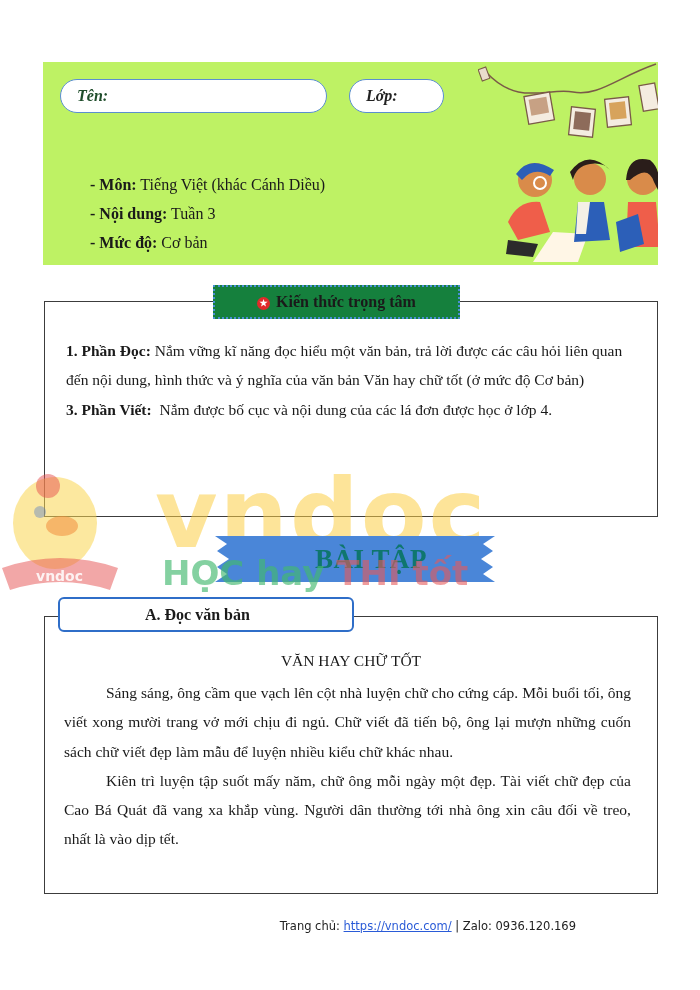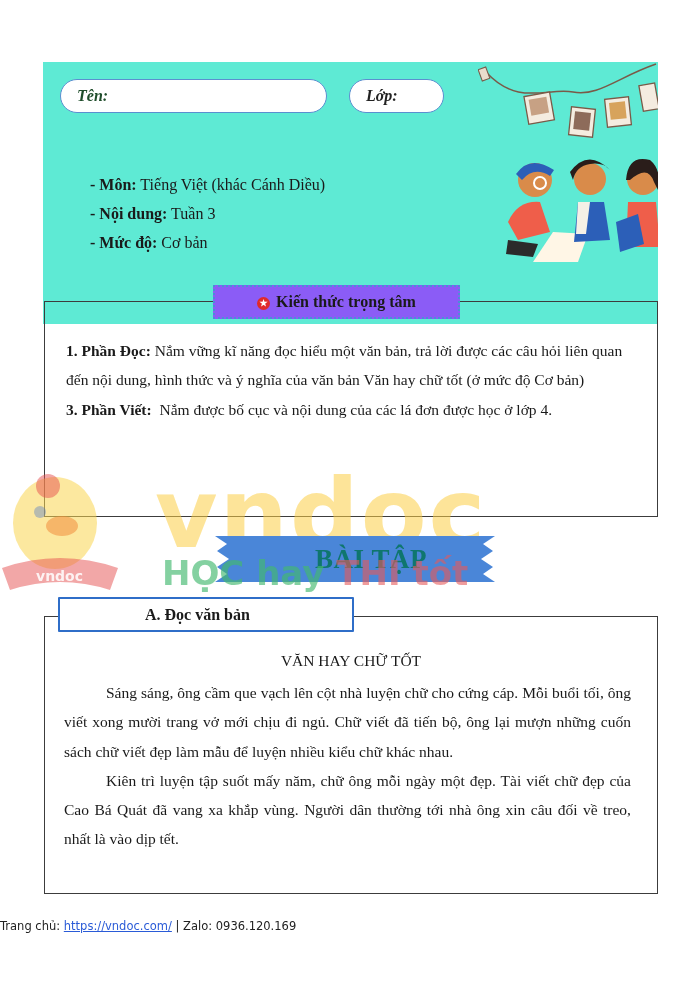--- a/index.html
+++ b/index.html
@@ -1,22 +1,22 @@
 <!DOCTYPE html>
 <html><head>
 <meta charset="utf-8">
 <style>
   * { box-sizing: border-box; margin: 0; padding: 0; }
   body {
     width: 700px; height: 990px; background: #ffffff; position: relative; overflow: hidden;
     font-family: "Liberation Serif", "DejaVu Serif", serif; color: #1a1a1a;
   }
   .header-panel {
-    position: absolute; left: 43px; top: 62px; width: 615px; height: 262px;
-    background: #5eead4;
+    position: absolute; left: 43px; top: 62px; width: 615px; height: 203px;
+    background: #bef264;
   }
   .pill {
     position: absolute; top: 17px; height: 34px; background: #fff;
     border: 1.5px solid #5b8fd0; border-radius: 17px;
     font-style: italic; font-weight: bold; font-size: 16px; line-height: 31px;
     padding-left: 16px;
   }
   .pill-name { left: 17px; width: 267px; color: #1f4d2b; }
   .pill-class { left: 306px; width: 95px; color: #222; }
   .title {
@@ -29,21 +29,21 @@
 
   .illus { position: absolute; left: 435px; top: 0; width: 180px; height: 203px; }
 
   .box {
     position: absolute; left: 44px; border: 1.5px solid #3c3c3c; background: transparent;
   }
   .box1 { top: 301px; width: 614px; height: 216px; }
   .box2 { top: 616px; width: 614px; height: 278px; }
 
   .tag-dotted {
-    position: absolute; left: 213px; top: 285px; width: 247px; height: 34px; background: #8b5cf6;
+    position: absolute; left: 213px; top: 285px; width: 247px; height: 34px; background: #15803d;
     border: 2px dotted #4a8fd6; font-weight: bold; font-size: 16px; text-align: center; line-height: 30px;
   }
   .star-dot {
     display: inline-block; width: 13px; height: 13px; border-radius: 50%; background: #e02a2a;
     color: #fff; font-size: 9px; line-height: 13px; text-align: center; vertical-align: 1px; margin-right: 6px;
   }
   .k-text {
     position: absolute; left: 66px; top: 336px; width: 575px; font-size: 15.5px; line-height: 29.3px;
   }
   .k-text b { font-weight: bold; }
@@ -62,33 +62,33 @@
 
   .ribbon {
     position: absolute; left: 215px; top: 536px; width: 280px; height: 46px;
   }
   .ribbon-label {
     position: absolute; left: 16px; top: 0; width: 100%; height: 46px; text-align: center;
     font-size: 27px; font-weight: bold; color: #0f766e; line-height: 46px; letter-spacing: 0.5px;
   }
   .tag-section {
     position: absolute; left: 58px; top: 597px; width: 296px; height: 35px; background: #fff;
-    border: 2px solid #2f6ec8; border-radius: 1px; font-weight: bold; font-size: 16px;
+    border: 2px solid #2f6ec8; border-radius: 6px; font-weight: bold; font-size: 16px;
     line-height: 31px; padding-left: 85px;
   }
   .story-title {
     position: absolute; left: 44px; top: 652px; width: 614px; text-align: center; font-size: 15.5px;
   }
   .story {
     position: absolute; left: 64px; top: 678px; width: 567px; font-size: 15.5px; line-height: 29.3px;
     text-align: justify;
   }
   .story p { text-indent: 42px; }
   .footer {
-    position: absolute; left: 0; top: 919px; width: 576px; text-align: left;
+    position: absolute; left: 0; top: 919px; width: 576px; text-align: right;
     font-family: "DejaVu Sans", sans-serif; font-size: 11.5px; color: #222;
   }
   .footer a { color: #2a5bd7; text-decoration: underline; }
 </style>
 </head>
 <body>
 
 <div class="header-panel">
   <div class="pill pill-name">
     <span>Tên:</span>

